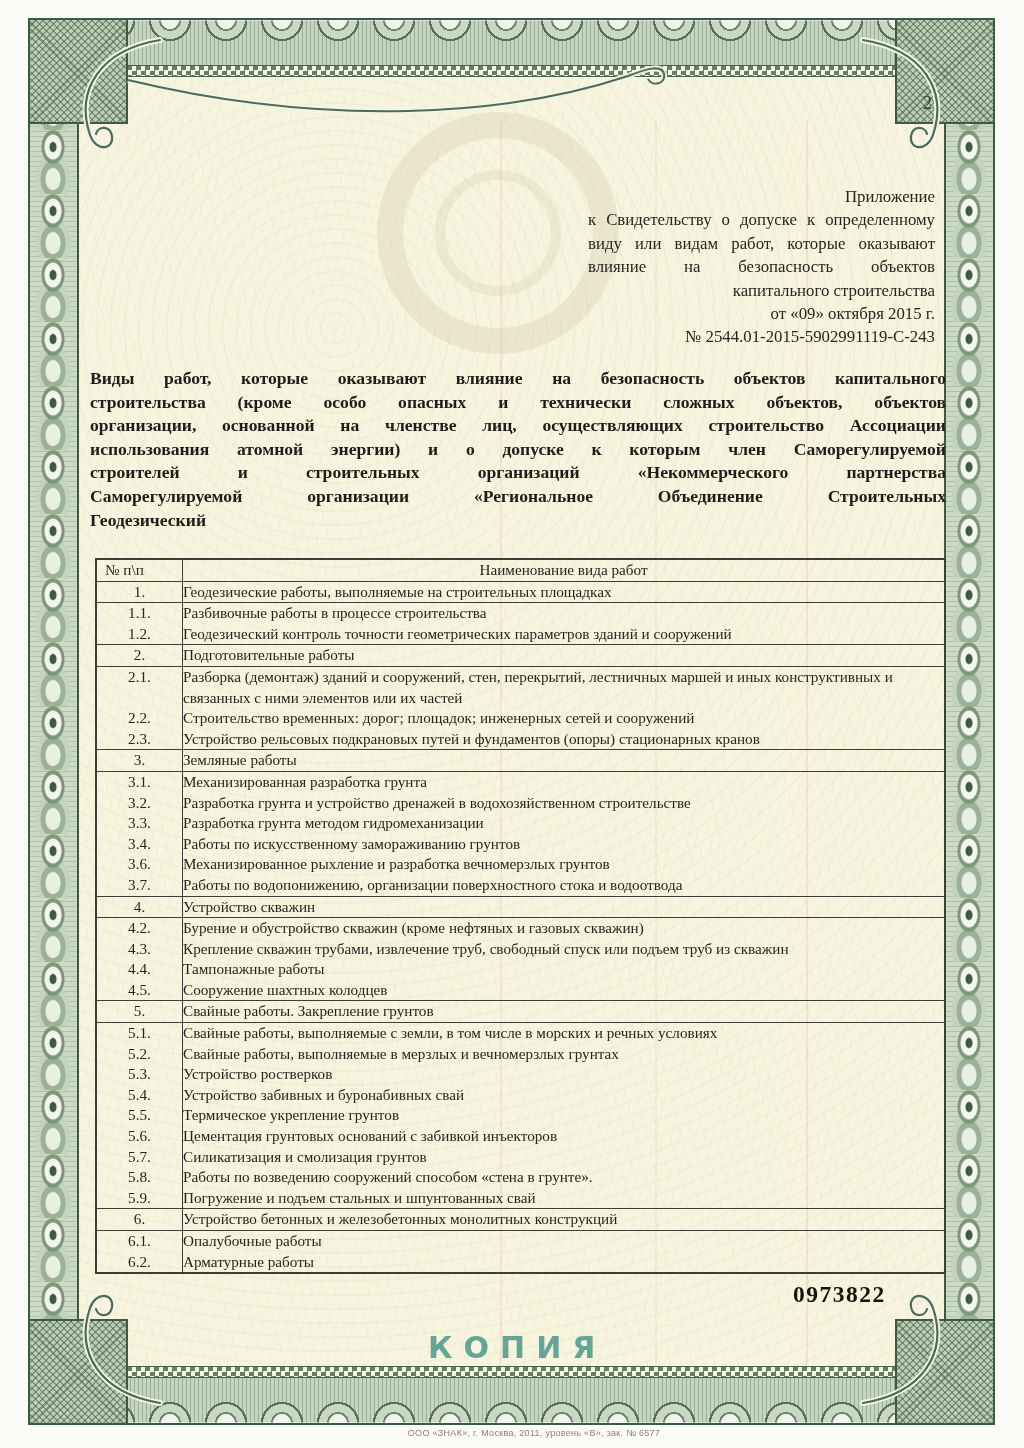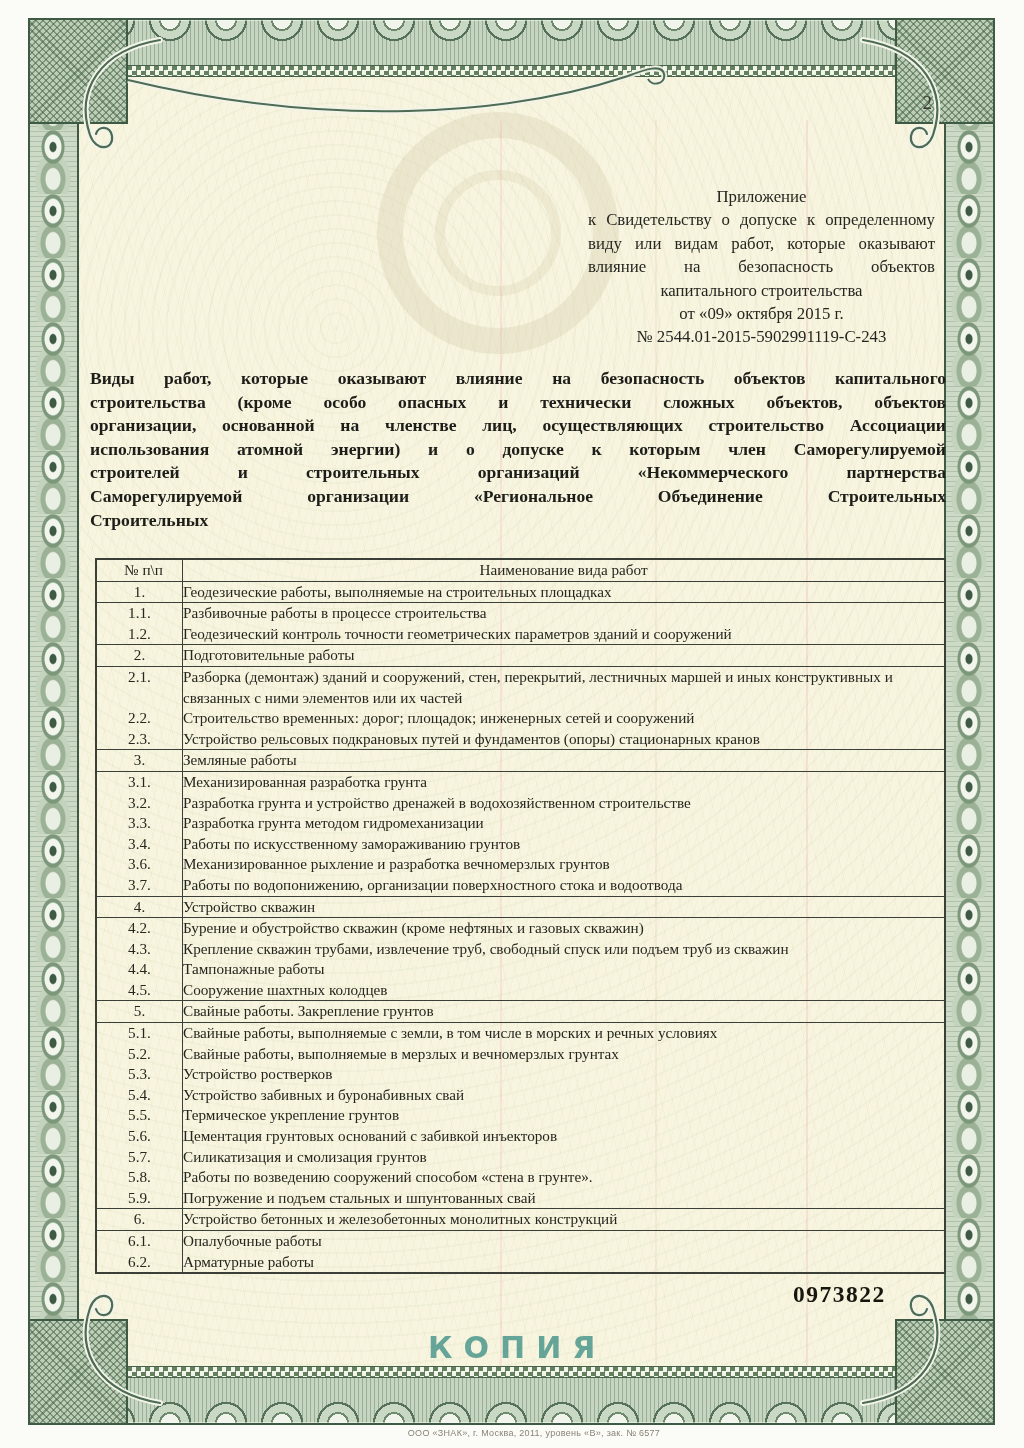--- a/index.html
+++ b/index.html
@@ -77,39 +77,39 @@
 
   
   .page-number{
     position:absolute;right:92px;top:92px;
     font-size:19px;color:#3a3a34;
   }
   .annex{
     position:absolute;left:588px;top:185px;width:347px;
     font-size:16.8px;line-height:23.4px;color:#262620;
   }
-  .annex .line{text-align:center;}
+  .annex .line{text-align:right;}
   .intro{
     position:absolute;left:90px;top:367px;width:856px;
     font-weight:bold;font-size:17.6px;line-height:23.6px;color:#1d1d19;
   }
   .just{text-align:justify;text-align-last:justify;}
 
   table.works{
     position:absolute;left:95px;top:558px;width:851px;
     border-collapse:collapse;
     font-size:15.2px;color:#26261f;
     border:2px solid #3a3f37;
     background:transparent;
   }
   table.works td{vertical-align:top;line-height:20.6px;padding:0;}
   td.cnum{width:77px;text-align:center;border-right:1.4px solid #3a3f37;}
   td.cname{padding:0 8px 0 12px;}
   thead td{border-bottom:1.4px solid #3a3f37;text-align:center;}
-  thead td.cnum{text-align:center;padding-left:8px;}
+  thead td.cnum{text-align:left;padding-left:8px;}
   tr.major td{border-top:1.4px solid #3a3f37;border-bottom:1.4px solid #3a3f37;}
 
   .serial{
     position:absolute;left:793px;top:1281px;width:110px;
     font-weight:bold;font-size:23.5px;letter-spacing:1.5px;color:#16160f;
     text-align:left;
   }
   .watermark{
     position:absolute;left:428px;top:1330px;
     font-family:"DejaVu Sans","Liberation Sans",sans-serif;
@@ -192,21 +192,21 @@
 
       <div class="line just">организации, основанной на членстве лиц, осуществляющих строительство Ассоциации</div>
 
       <div class="line just">использования атомной энергии) и о допуске к которым член Саморегулируемой</div>
 
       <div class="line just">строителей и строительных организаций «Некоммерческого партнерства</div>
 
       <div class="line just">Саморегулируемой организации «Региональное Объединение Строительных</div>
 
 
-      <div class="line">Строительных</div>
+      <div class="line">Геодезический</div>
 
   </div>
 
   <table class="works">
     <thead>
       <tr>
         <td class="cnum">№ п\п</td>
         <td class="cname">Наименование вида работ</td>
       </tr>
     </thead>

